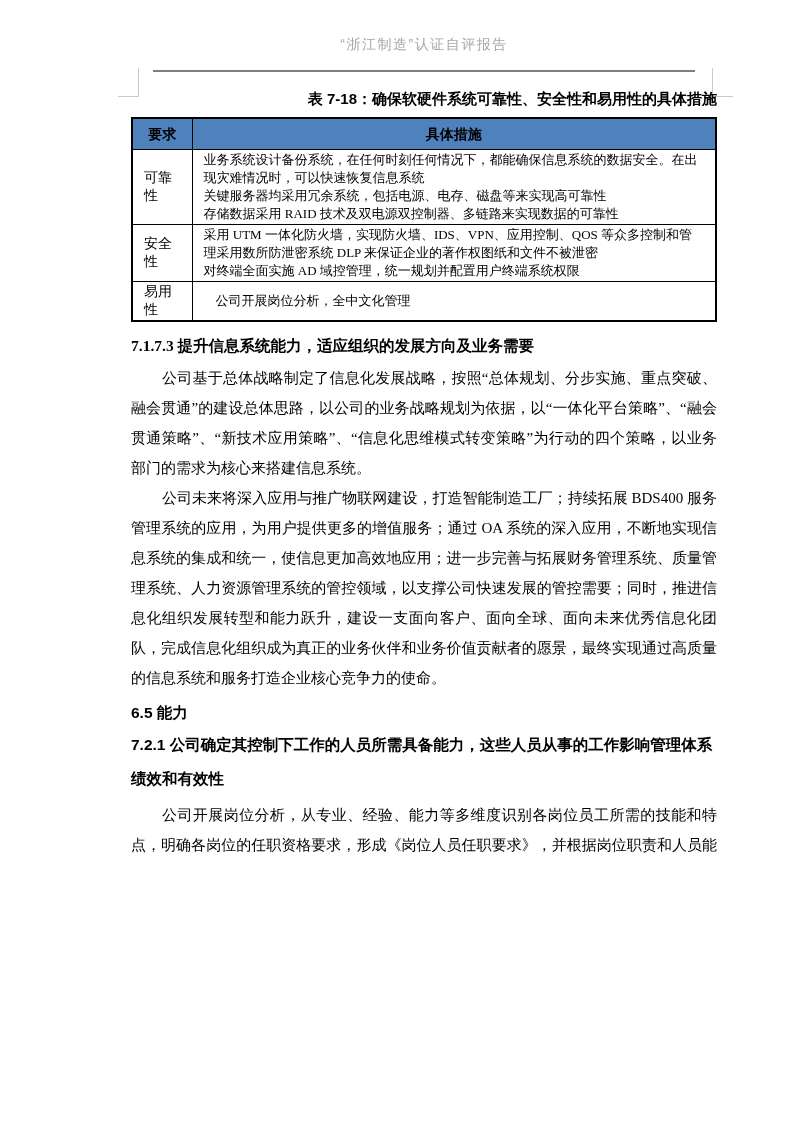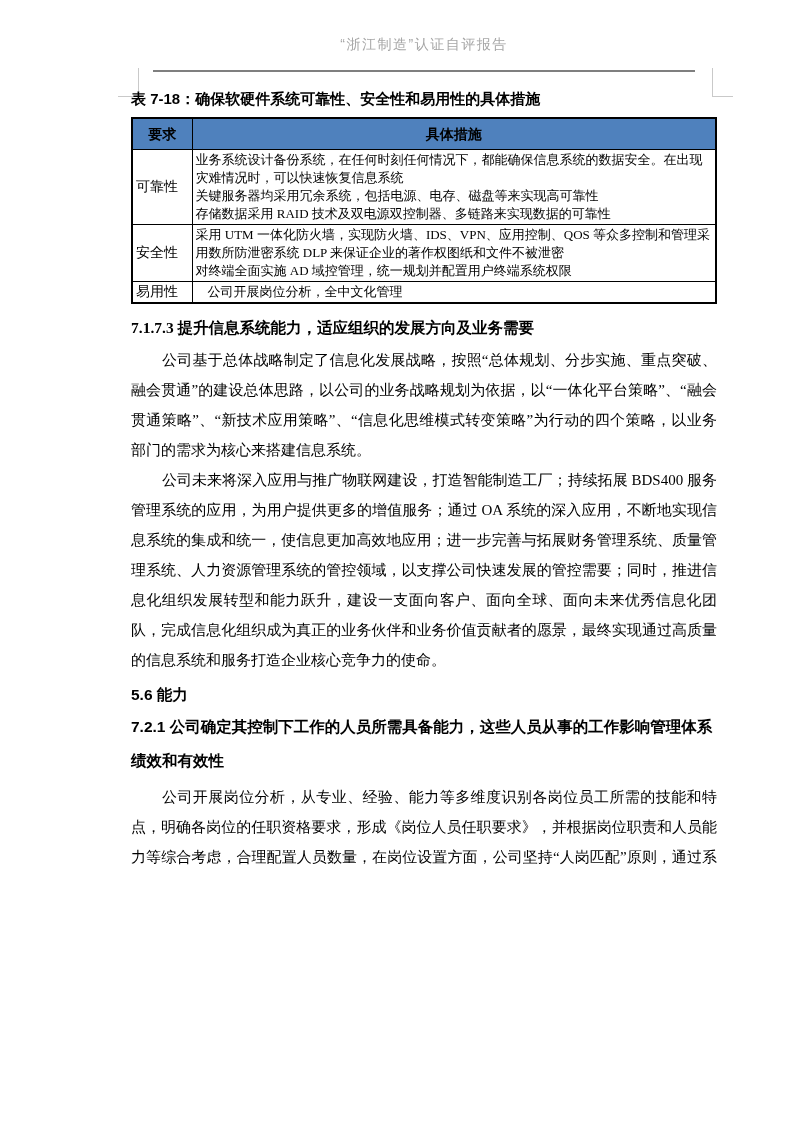--- a/index.html
+++ b/index.html
@@ -17,28 +17,28 @@
   
   .crop { position:absolute; width:20px; height:28px; }
   .crop.tl { left:89px;  top:68px;   border-right:1px solid #c9c9c9; border-bottom:1px solid #c9c9c9; }
   .crop.tr { left:683px; top:68px;   border-left:1px solid #c9c9c9;  border-bottom:1px solid #c9c9c9; }
   .crop.bl { left:89px;  top:1026px; border-right:1px solid #c9c9c9; border-top:1px solid #c9c9c9; }
   .crop.br { left:683px; top:1026px; border-left:1px solid #c9c9c9;  border-top:1px solid #c9c9c9; }
 
   .content { position:absolute; left:102px; top:88px; width:586px; }
 
   .table-caption {
-    text-align:left; font-weight:bold; font-size:15px; margin:2px 0 8px 0;
+    text-align:right; font-weight:bold; font-size:15px; margin:2px 0 8px 0;
     font-family:"Liberation Sans", sans-serif;
   }
   table.measures {
     width:100%; border-collapse:collapse; border:2px solid #000;
     font-size:13px; line-height:18px; table-layout:fixed;
   }
-  table.measures th, table.measures td { border:1px solid #000; padding:1px 3px; vertical-align:middle; }
+  table.measures th, table.measures td { border:1px solid #000; padding:1px 11px; vertical-align:middle; }
   table.measures thead th {
     background:#4f81bd; font-weight:bold; text-align:center; font-size:14px;
     height:28px; font-family:"Liberation Sans", sans-serif;
   }
   col.req-col { width:60px; }
   td.req-cell { text-align:left; font-size:14px; }
   td.measure-cell div { margin:0; }
   td.measure-cell.single div { padding-left:12px; }
 
   .h4-heading { font-size:15.5px; font-weight:bold; margin:14px 0 6px 0; }
@@ -103,21 +103,21 @@
             <div>公司开展岗位分析，全中文化管理</div>
           </td>
         </tr>
       </tbody>
     </table>
 
     <div class="h4-heading">7.1.7.3 提升信息系统能力，适应组织的发展方向及业务需要</div>
     <p class="body-para">公司基于总体战略制定了信息化发展战略，按照“总体规划、分步实施、重点突破、融会贯通”的建设总体思路，以公司的业务战略规划为依据，以“一体化平台策略”、“融会贯通策略”、“新技术应用策略”、“信息化思维模式转变策略”为行动的四个策略，以业务部门的需求为核心来搭建信息系统。</p>
     <p class="body-para">公司未来将深入应用与推广物联网建设，打造智能制造工厂；持续拓展 BDS400 服务管理系统的应用，为用户提供更多的增值服务；通过 OA 系统的深入应用，不断地实现信息系统的集成和统一，使信息更加高效地应用；进一步完善与拓展财务管理系统、质量管理系统、人力资源管理系统的管控领域，以支撑公司快速发展的管控需要；同时，推进信息化组织发展转型和能力跃升，建设一支面向客户、面向全球、面向未来优秀信息化团队，完成信息化组织成为真正的业务伙伴和业务价值贡献者的愿景，最终实现通过高质量的信息系统和服务打造企业核心竞争力的使命。</p>
 
-    <div class="h2-heading">5.6 能力</div>
+    <div class="h2-heading">6.5 能力</div>
     <div class="h3-heading">7.2.1 公司确定其控制下工作的人员所需具备能力，这些人员从事的工作影响管理体系绩效和有效性</div>
     <p class="body-para">公司开展岗位分析，从专业、经验、能力等多维度识别各岗位员工所需的技能和特点，明确各岗位的任职资格要求，形成《岗位人员任职要求》，并根据岗位职责和人员能力等综合考虑，合理配置人员数量，在岗位设置方面，公司坚持“人岗匹配”原则，通过系统的工作分析，灵活调整岗位设置及人员配置，明晰各部门职责及工作范围。对于关键、特殊工种等需要持证上岗的岗位，公司把“持证”作为必备任职条件，同时对关键、特殊工种等每年进行资格认定，定期开展教育培训和技能考核，确保持续满足各项规定要求，公司关键、特殊岗位 100%持证上岗。这</p>
 
   </div>
 
   <div class="page-footer">101</div>
 
 </div>
 
 </body></html>

